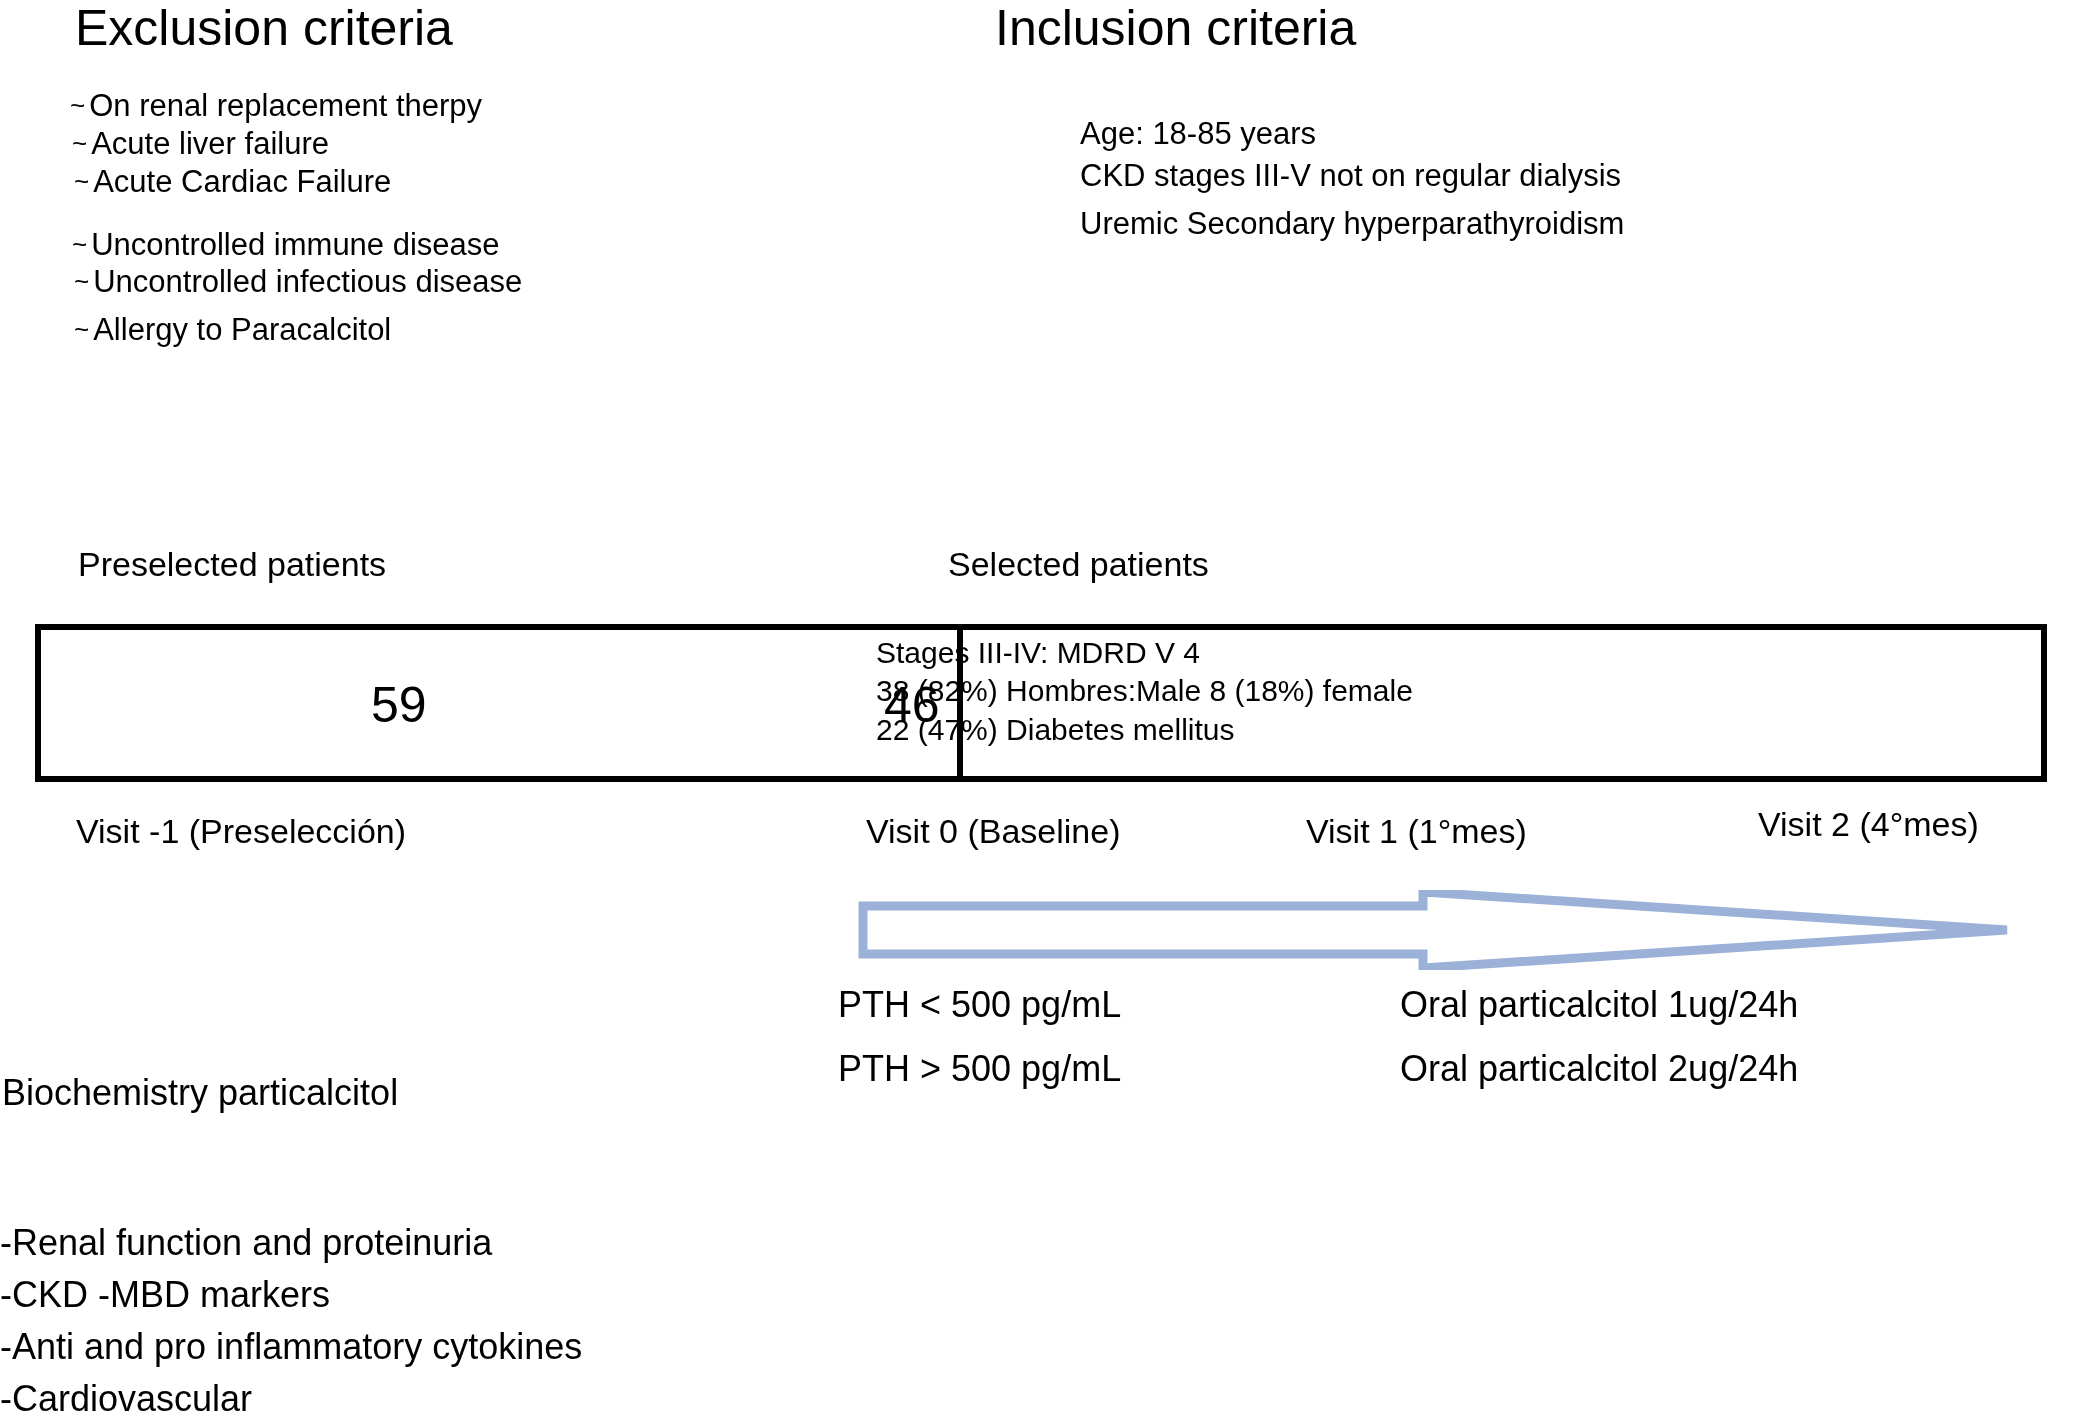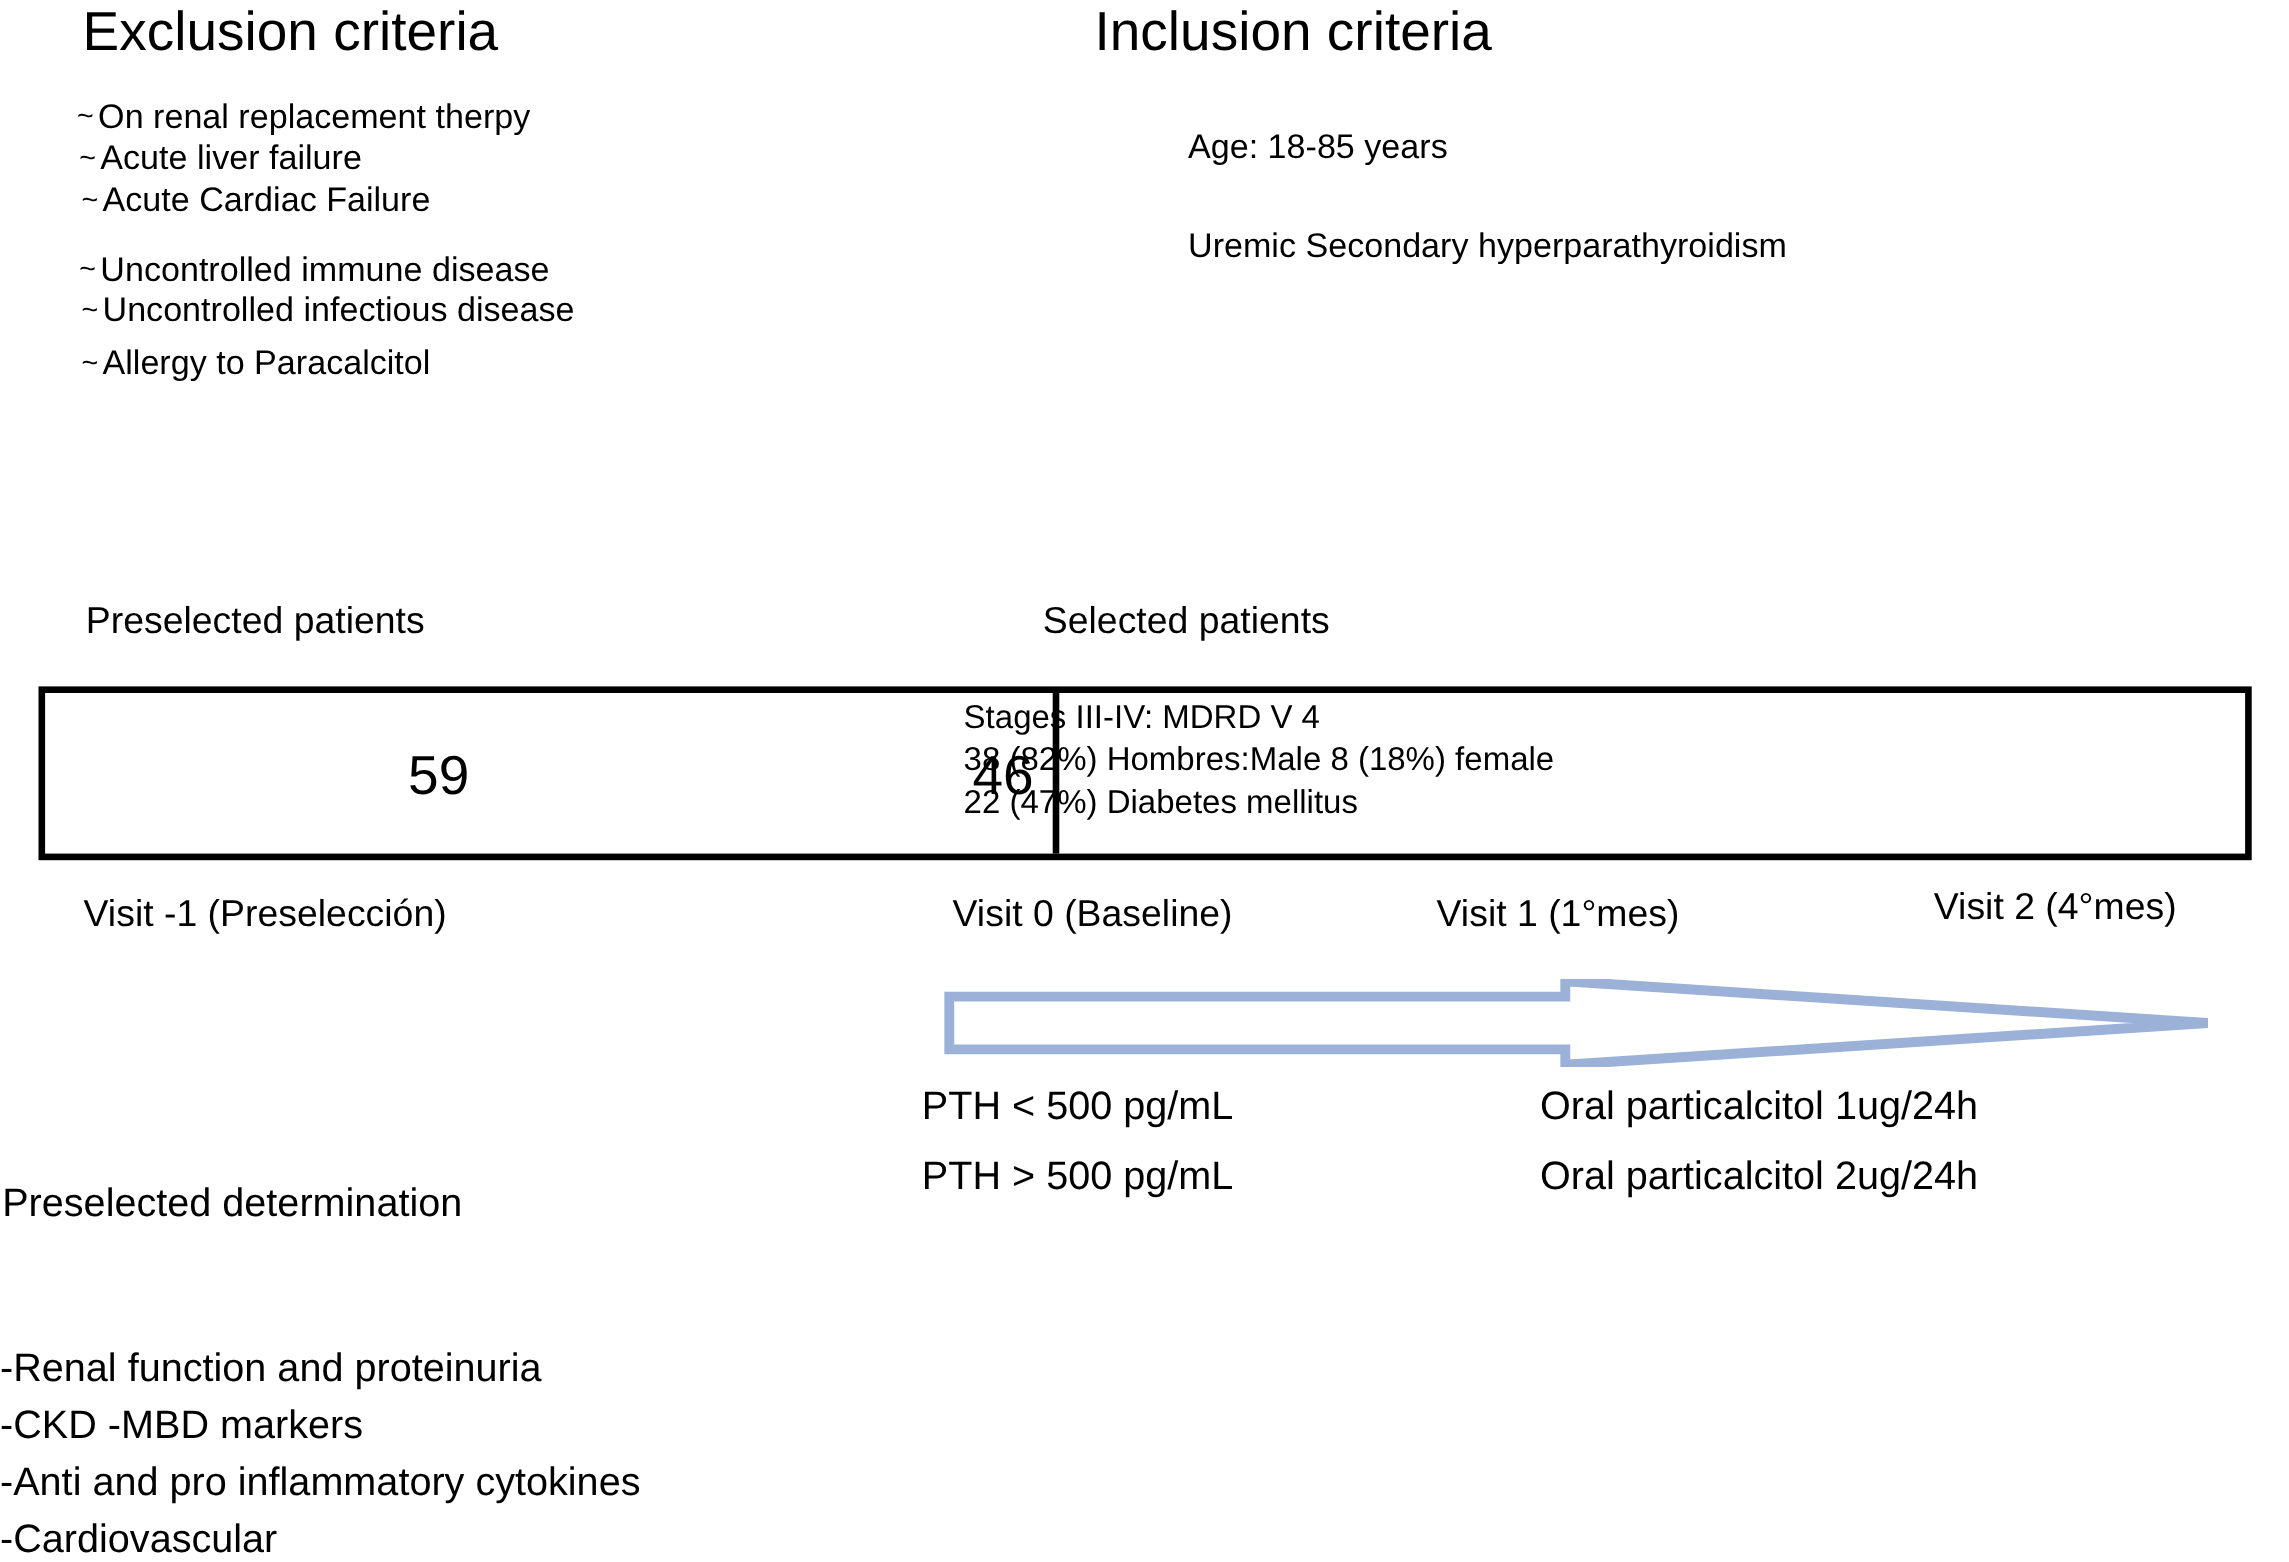--- a/index.html
+++ b/index.html
@@ -148,20 +148,21 @@
     </div>
     <div class="crit-item" style="left:4px; top:224px;">
       <span class="tilde">~</span><span>Allergy to Paracalcitol</span>
     </div>
   </div>
 
   <div class="abs section-title" style="left:995px; top:2px;">Inclusion criteria</div>
 
   <div class="abs" style="left:1080px; top:116px; width:900px; height:130px;">
     <div class="incl-item" style="left:0px; top:0px;">Age: 18-85 years</div>
+    <div class="incl-item" style="left:0px; top:42px;">CKD stages III-V not on regular dialysis</div>
     <div class="incl-item" style="left:0px; top:90px;">Uremic Secondary hyperparathyroidism</div>
   </div>
 
   <div class="abs group-label" style="left:78px; top:545px;">Preselected patients</div>
 
   <div class="abs group-label" style="left:948px; top:545px;">Selected patients</div>
 
   <div id="patient-table">
 
     <div id="cell-preselected">
@@ -189,21 +190,21 @@
   <div class="abs" style="left:838px; top:962px;">
     <div class="arm-label">PTH &lt; 500 pg/mL</div>
     <div class="arm-label">PTH &gt; 500 pg/mL</div>
   </div>
 
   <div class="abs" style="left:1400px; top:962px;">
     <div class="arm-label">Oral particalcitol 1ug/24h</div>
     <div class="arm-label">Oral particalcitol 2ug/24h</div>
   </div>
 
-  <div class="abs biochem-title" style="left:2px; top:1072px;">Preselected determination</div>
+  <div class="abs biochem-title" style="left:2px; top:1072px;">Biochemistry particalcitol</div>
 
   <div class="abs" style="left:0px; top:1168px; width:900px; height:250px;">
     <div class="biochem-item" style="left:0px; top:54px;">-Renal function and proteinuria</div>
     <div class="biochem-item" style="left:0px; top:106px;">-CKD -MBD markers</div>
     <div class="biochem-item" style="left:0px; top:158px;">-Anti and pro inflammatory cytokines</div>
     <div class="biochem-item" style="left:0px; top:210px;">-Cardiovascular</div>
   </div>
 
 </div>
 

